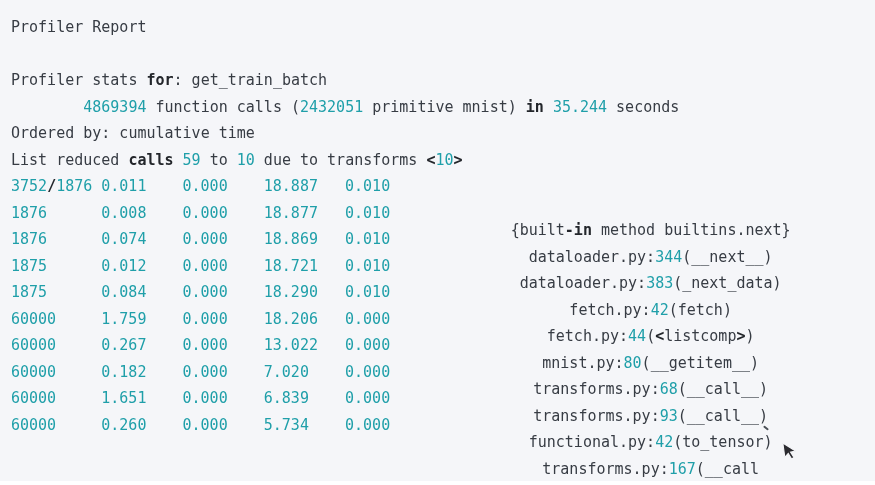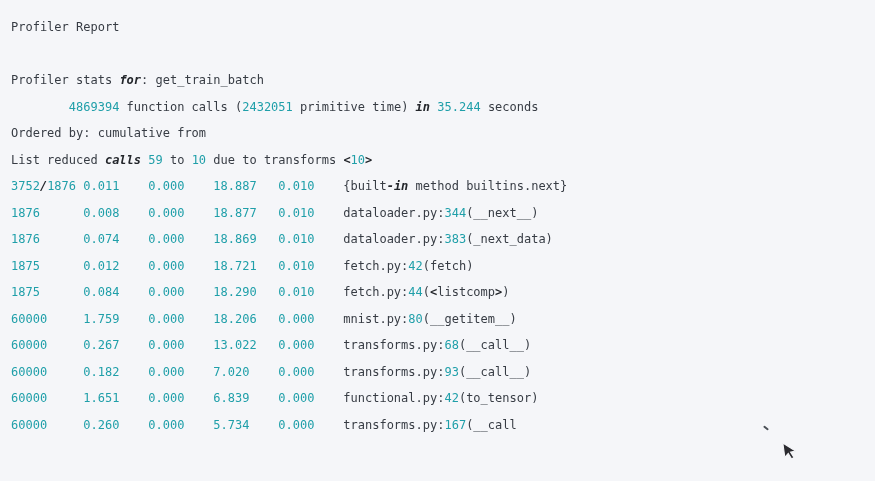--- a/index.html
+++ b/index.html
@@ -13,38 +13,38 @@
   html, body {
     width: 875px; height: 485px;
     background: var(--page-bg);
     overflow: hidden;
   }
   .panel {
     position: relative;
     width: 875px; height: 481px;
     background: var(--panel-bg);
     font-family: "DejaVu Sans Mono", "Liberation Mono", monospace;
-    font-size: 12px;
+    font-size: 15px;
     line-height: 26.5px;
     color: var(--text);
     padding: 14px 0 0 11px;
   }
   .line { white-space: pre; height: 26.5px; }
   .seg-p { color: var(--text); }
-  .seg-k { color: var(--kw); font-weight: 700; font-style: italic; }
+  .seg-k { color: var(--kw); font-weight: 700; }
   .seg-n { color: var(--num); }
   .trow {
     display: grid;
     grid-template-columns: 9ch 8ch 8ch 8ch 8ch 1fr;
     column-gap: 1ch;
     height: 26.5px;
     white-space: pre;
   }
   .cell { }
-  .cell.func { text-align: left; }
+  .cell.func { text-align: center; margin-top: 44px; }
   .mouse-cursor {
     position: absolute;
     left: 782px; top: 441px;
     width: 16px; height: 20px;
     pointer-events: none;
     transform: rotate(-8deg);
   }
   .cursor-artifact {
     position: absolute;
     left: 763px; top: 427px;
@@ -59,22 +59,22 @@
   }
 </style>
 </head>
 <body>
 
 <div class="panel">
   <div id="lines">
       <div class="line"><span class="seg-p">Profiler Report</span></div>
       <div class="line"></div>
       <div class="line"><span class="seg-p">Profiler stats </span><span class="seg-k">for</span><span class="seg-p">: get_train_batch</span></div>
-      <div class="line"><span class="seg-p">        </span><span class="seg-n">4869394</span><span class="seg-p"> function calls (</span><span class="seg-n">2432051</span><span class="seg-p"> primitive time) </span><span class="seg-k">in</span><span class="seg-p"> </span><span class="seg-n">35.244</span><span class="seg-p"> seconds</span></div>
-      <div class="line"><span class="seg-p">Ordered by: cumulative from</span></div>
+      <div class="line"><span class="seg-p">        </span><span class="seg-n">4869394</span><span class="seg-p"> function calls (</span><span class="seg-n">2432051</span><span class="seg-p"> primitive mnist) </span><span class="seg-k">in</span><span class="seg-p"> </span><span class="seg-n">35.244</span><span class="seg-p"> seconds</span></div>
+      <div class="line"><span class="seg-p">Ordered by: cumulative time</span></div>
       <div class="line"><span class="seg-p">List reduced </span><span class="seg-k">calls</span><span class="seg-p"> </span><span class="seg-n">59</span><span class="seg-p"> to </span><span class="seg-n">10</span><span class="seg-p"> due to transforms </span><span class="seg-k">&lt;</span><span class="seg-n">10</span><span class="seg-k">&gt;</span></div>
     </div>
   <div id="rows">
       <div class="trow"><div class="cell"><span class="seg-n">3752</span><span class="seg-k">/</span><span class="seg-n">1876</span></div><div class="cell"><span class="seg-n">0.011</span></div><div class="cell"><span class="seg-n">0.000</span></div><div class="cell"><span class="seg-n">18.887</span></div><div class="cell"><span class="seg-n">0.010</span></div><div class="cell func"><span class="seg-p">{built</span><span class="seg-k">-in</span><span class="seg-p"> method builtins.next}</span></div></div>
       <div class="trow"><div class="cell"><span class="seg-n">1876</span></div><div class="cell"><span class="seg-n">0.008</span></div><div class="cell"><span class="seg-n">0.000</span></div><div class="cell"><span class="seg-n">18.877</span></div><div class="cell"><span class="seg-n">0.010</span></div><div class="cell func"><span class="seg-p">dataloader.py:</span><span class="seg-n">344</span><span class="seg-p">(__next__)</span></div></div>
       <div class="trow"><div class="cell"><span class="seg-n">1876</span></div><div class="cell"><span class="seg-n">0.074</span></div><div class="cell"><span class="seg-n">0.000</span></div><div class="cell"><span class="seg-n">18.869</span></div><div class="cell"><span class="seg-n">0.010</span></div><div class="cell func"><span class="seg-p">dataloader.py:</span><span class="seg-n">383</span><span class="seg-p">(_next_data)</span></div></div>
       <div class="trow"><div class="cell"><span class="seg-n">1875</span></div><div class="cell"><span class="seg-n">0.012</span></div><div class="cell"><span class="seg-n">0.000</span></div><div class="cell"><span class="seg-n">18.721</span></div><div class="cell"><span class="seg-n">0.010</span></div><div class="cell func"><span class="seg-p">fetch.py:</span><span class="seg-n">42</span><span class="seg-p">(fetch)</span></div></div>
       <div class="trow"><div class="cell"><span class="seg-n">1875</span></div><div class="cell"><span class="seg-n">0.084</span></div><div class="cell"><span class="seg-n">0.000</span></div><div class="cell"><span class="seg-n">18.290</span></div><div class="cell"><span class="seg-n">0.010</span></div><div class="cell func"><span class="seg-p">fetch.py:</span><span class="seg-n">44</span><span class="seg-p">(</span><span class="seg-k">&lt;</span><span class="seg-p">listcomp</span><span class="seg-k">&gt;</span><span class="seg-p">)</span></div></div>
       <div class="trow"><div class="cell"><span class="seg-n">60000</span></div><div class="cell"><span class="seg-n">1.759</span></div><div class="cell"><span class="seg-n">0.000</span></div><div class="cell"><span class="seg-n">18.206</span></div><div class="cell"><span class="seg-n">0.000</span></div><div class="cell func"><span class="seg-p">mnist.py:</span><span class="seg-n">80</span><span class="seg-p">(__getitem__)</span></div></div>
       <div class="trow"><div class="cell"><span class="seg-n">60000</span></div><div class="cell"><span class="seg-n">0.267</span></div><div class="cell"><span class="seg-n">0.000</span></div><div class="cell"><span class="seg-n">13.022</span></div><div class="cell"><span class="seg-n">0.000</span></div><div class="cell func"><span class="seg-p">transforms.py:</span><span class="seg-n">68</span><span class="seg-p">(__call__)</span></div></div>

